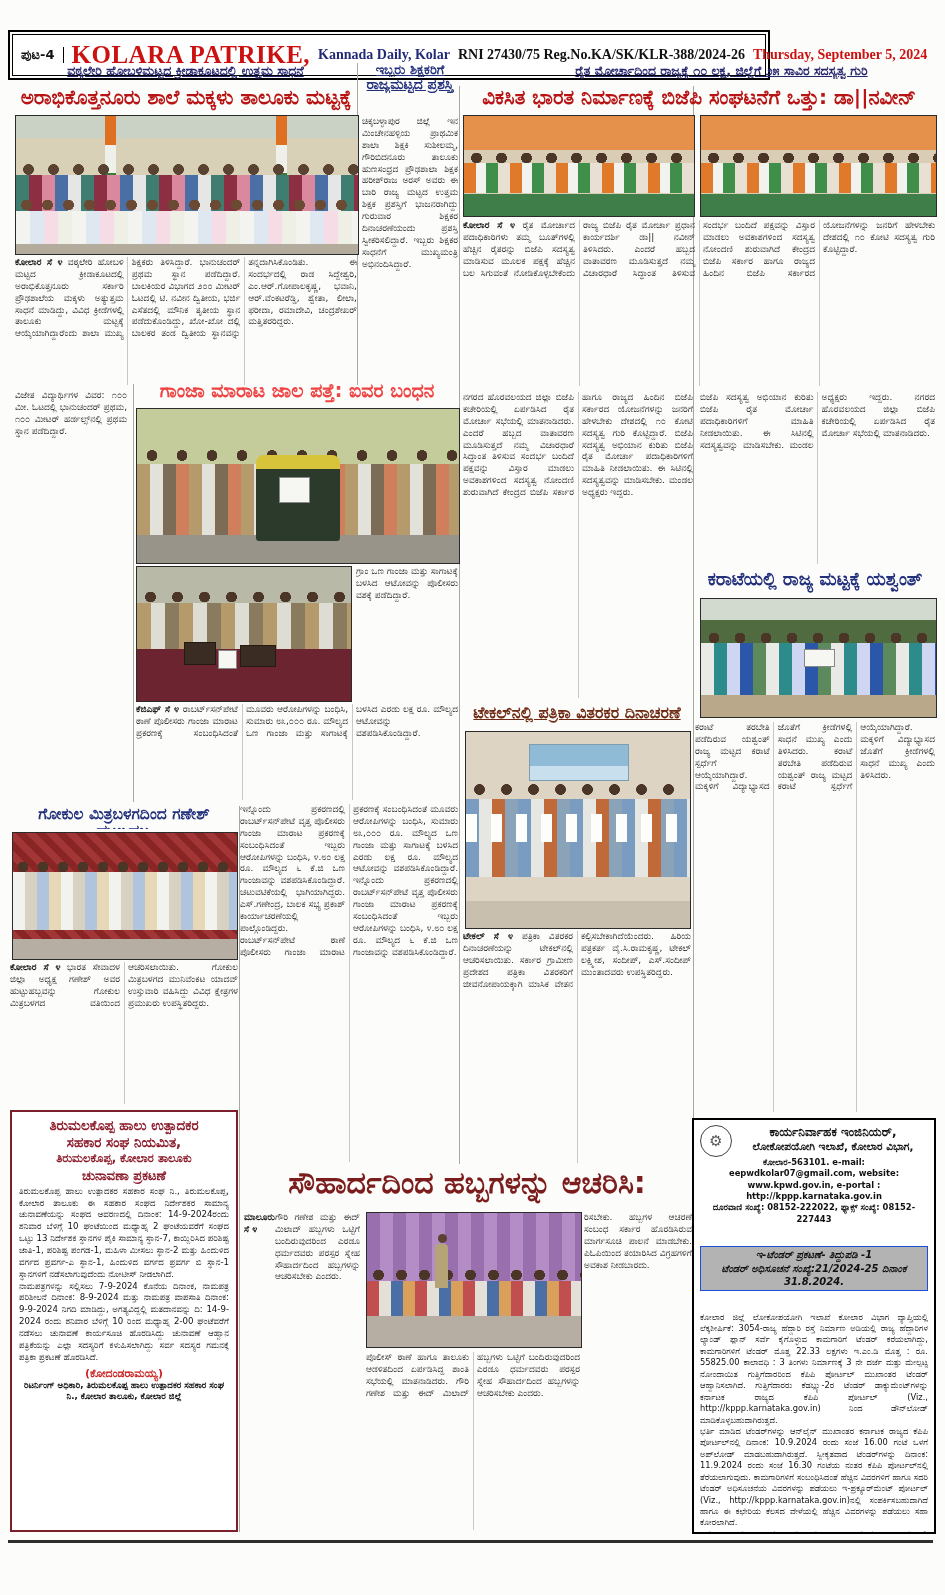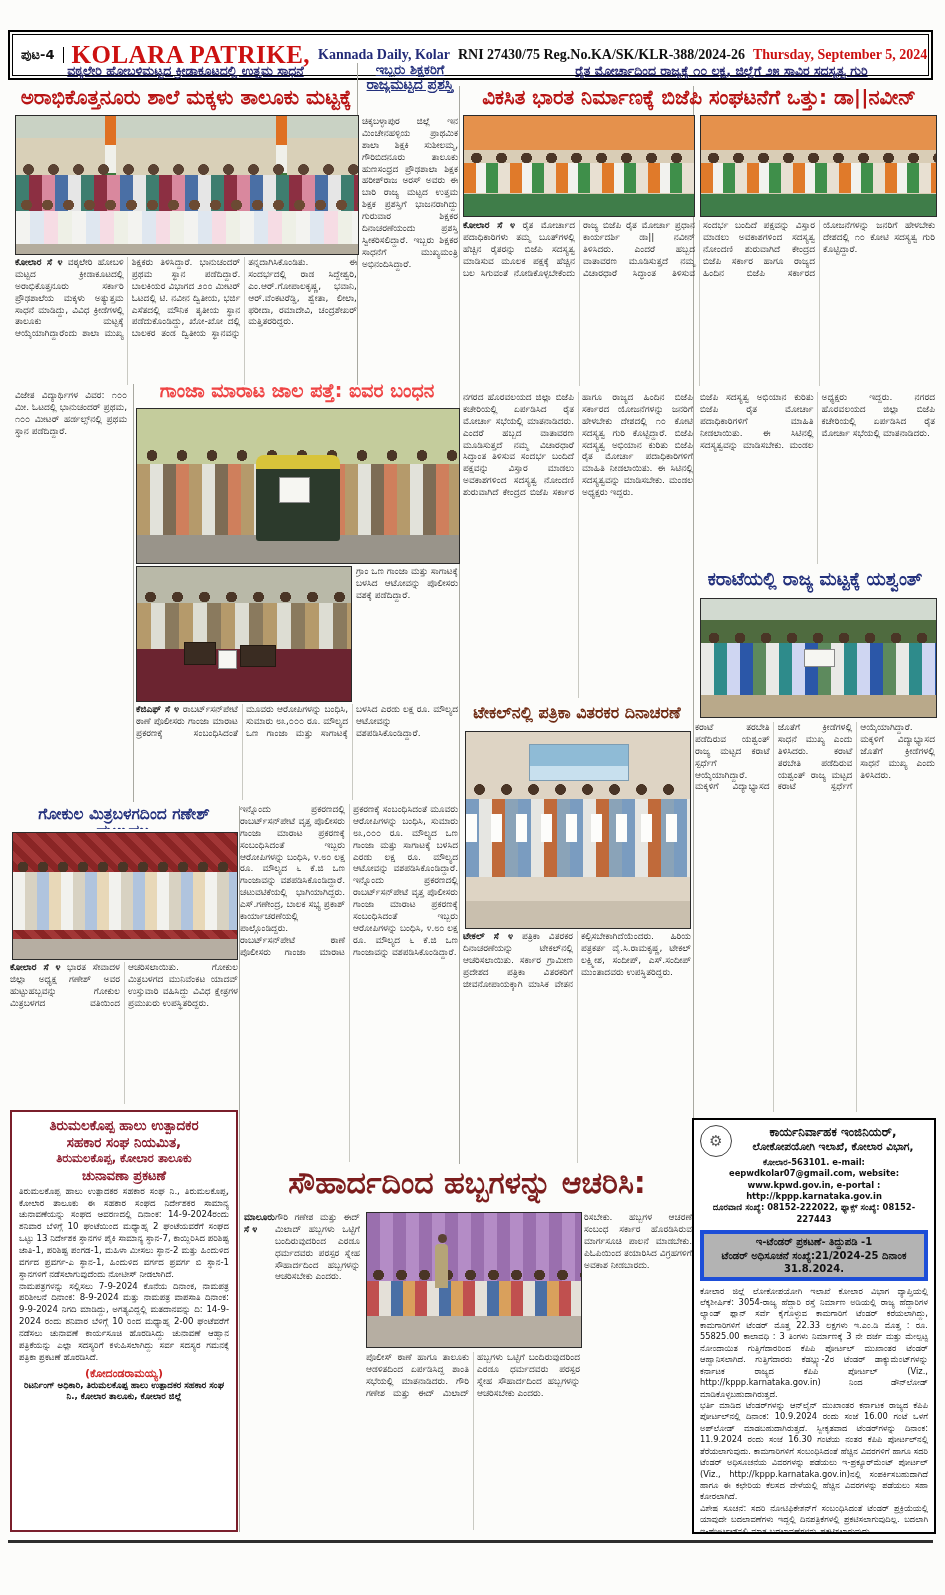--- a/index.html
+++ b/index.html
@@ -1,20 +1,20 @@
 <!DOCTYPE html>
 <html><head>
 <meta charset="utf-8">
 <style>
   html,body{margin:0;padding:0;background:#e8e8e4;}
   #sheet{position:relative;width:945px;height:1595px;background:#fcfcfa;margin:0 auto;
     font-family:"DejaVu Sans","Liberation Sans",sans-serif;color:#111;overflow:hidden;}
   .abs{position:absolute;}
   
-  #masthead{left:8px;top:30px;width:925px;height:50px;border:2px solid #000;padding:2px;box-sizing:border-box;}
+  #masthead{left:8px;top:30px;width:762px;height:50px;border:2px solid #000;padding:2px;box-sizing:border-box;}
   #masthead .inner{border:1px solid #000;height:100%;display:flex;align-items:center;gap:8px;padding:0 8px;box-sizing:border-box;background:#fff;}
   .pagelabel{font-size:13px;font-weight:bold;border-right:1.5px solid #000;padding-right:8px;white-space:nowrap;}
   .mast-title{font-family:"Liberation Serif","DejaVu Serif",serif;font-size:25px;font-weight:bold;color:#cc1111;white-space:nowrap;letter-spacing:.5px;}
   .mast-sub{font-family:"Liberation Serif","DejaVu Serif",serif;font-size:14px;font-weight:bold;color:#222a77;white-space:nowrap;}
   .mast-reg{font-family:"Liberation Serif","DejaVu Serif",serif;font-size:14px;font-weight:bold;color:#111;white-space:nowrap;}
   .mast-date{font-family:"Liberation Serif","DejaVu Serif",serif;font-size:14px;font-weight:bold;color:#cc1111;margin-left:auto;white-space:nowrap;}
   
   .kicker{font-size:12.5px;font-weight:bold;color:#26266e;text-decoration:underline;text-align:center;overflow:hidden;white-space:nowrap;}
   .hl{font-weight:bold;text-align:center;overflow:hidden;line-height:1.1;}
   .hl-red{color:#b81414;}
@@ -70,21 +70,21 @@
   .el-body{font-size:8.6px;line-height:1.38;text-align:justify;font-weight:500;}
   .el-sign{font-size:11px;font-weight:bold;color:#c22;text-align:center;margin-top:3px;}
   .el-role{font-size:8.6px;font-weight:bold;text-align:center;line-height:1.35;}
   #tender-box{border:2px solid #000;padding:5px 6px;}
   .td-head{display:flex;gap:6px;align-items:flex-start;}
   .td-logo{width:30px;height:30px;border:1.5px solid #444;border-radius:50%;flex:0 0 auto;display:flex;align-items:center;justify-content:center;font-size:15px;color:#555;}
   .td-org{flex:1;text-align:center;}
   .td-o1{font-size:12px;font-weight:bold;line-height:1.25;}
   .td-o2{font-size:10.5px;font-weight:bold;line-height:1.3;}
   .td-c{font-size:8.4px;font-weight:bold;line-height:1.35;text-align:center;}
-  .td-bar{background:#b3b3b3;border:4px solid #1d4ed8;text-align:center;font-weight:bold;font-size:10px;line-height:1.35;margin:5px 0;padding:1px 2px;}
+  .td-bar{background:#b3b3b3;border:1px solid #1d4ed8;text-align:center;font-weight:bold;font-size:10px;line-height:1.35;margin:21px 0;padding:1px 2px;font-style:italic;}
   .td-body{font-size:8.3px;line-height:1.38;text-align:justify;}
   .td-sign{font-size:9px;font-weight:bold;text-align:right;line-height:1.4;font-style:italic;}
   
   .vr{position:absolute;width:1px;background:#a8a8a0;}
   #footer-rule{left:8px;top:1540px;width:925px;height:3px;background:#2e2e2e;}
   #footer-line{left:8px;top:1548px;width:925px;font-size:10.5px;text-align:center;font-weight:bold;color:#222;}
 </style>
 </head>
 <body>
 
@@ -210,21 +210,21 @@
     <div class="band torsos t1" style="top:37%;height:44%;"></div>
     <div class="note" style="left:44%;top:42%;width:12%;height:14%;"></div>
   </div>
   <div class="abs body cols3" style="left:695px;top:722px;width:240px;height:390px;">
     <span>ಕರಾಟೆ ತರಬೇತಿ ಪಡೆದಿರುವ ಯಶ್ವಂತ್ ರಾಜ್ಯ ಮಟ್ಟದ ಕರಾಟೆ ಸ್ಪರ್ಧೆಗೆ ಆಯ್ಕೆಯಾಗಿದ್ದಾರೆ.</span>
     <span>ಮಕ್ಕಳಿಗೆ ವಿದ್ಯಾಭ್ಯಾಸದ ಜೊತೆಗೆ ಕ್ರೀಡೆಗಳಲ್ಲಿ ಸಾಧನೆ ಮುಖ್ಯ ಎಂದು ತಿಳಿಸಿದರು.</span>
     <span>ಕರಾಟೆ ತರಬೇತಿ ಪಡೆದಿರುವ ಯಶ್ವಂತ್ ರಾಜ್ಯ ಮಟ್ಟದ ಕರಾಟೆ ಸ್ಪರ್ಧೆಗೆ ಆಯ್ಕೆಯಾಗಿದ್ದಾರೆ.</span>
     <span>ಮಕ್ಕಳಿಗೆ ವಿದ್ಯಾಭ್ಯಾಸದ ಜೊತೆಗೆ ಕ್ರೀಡೆಗಳಲ್ಲಿ ಸಾಧನೆ ಮುಖ್ಯ ಎಂದು ತಿಳಿಸಿದರು.</span>
   </div>
 
-  <div class="abs hl hl-brown" style="left:463px;top:704px;width:228px;height:23px;font-size:16px;">ಟೇಕಲ್‌ನಲ್ಲಿ ಪತ್ರಿಕಾ ವಿತರಕರ ದಿನಾಚರಣೆ</div>
+  <div class="abs hl hl-brown" style="left:463px;top:704px;width:228px;height:23px;font-size:16px;text-decoration:underline;">ಟೇಕಲ್‌ನಲ್ಲಿ ಪತ್ರಿಕಾ ವಿತರಕರ ದಿನಾಚರಣೆ</div>
   <div class="photo p-tekal" style="left:465px;top:731px;width:224px;height:196px;">
     <div class="banner" style="left:28%;top:6%;width:44%;height:18%;"></div>
     <div class="band heads" style="top:26%;height:13px;--head:#4a3526;background-size:27px 100%;"></div>
     <div class="band torsos t1" style="top:34%;height:40%;"></div>
     <div class="band papers" style="top:42%;height:14%;"></div>
     <div class="floor" style="height:14%;background:#c9bfae;"></div>
   </div>
   <div class="abs body cols2" style="left:463px;top:931px;width:228px;height:232px;">
     <span class="dl">ಟೇಕಲ್ ಸೆ ೪</span>
     <span>ಪತ್ರಿಕಾ ವಿತರಕರ ದಿನಾಚರಣೆಯನ್ನು ಟೇಕಲ್‌ನಲ್ಲಿ ಆಚರಿಸಲಾಯಿತು. ಸರ್ಕಾರ ಗ್ರಾಮೀಣ ಪ್ರದೇಶದ ಪತ್ರಿಕಾ ವಿತರಕರಿಗೆ ಜೀವನೋಪಾಯಕ್ಕಾಗಿ ಮಾಸಿಕ ವೇತನ ಕಲ್ಪಿಸಬೇಕಾಗಿದೆಯೆಂದರು.</span>

